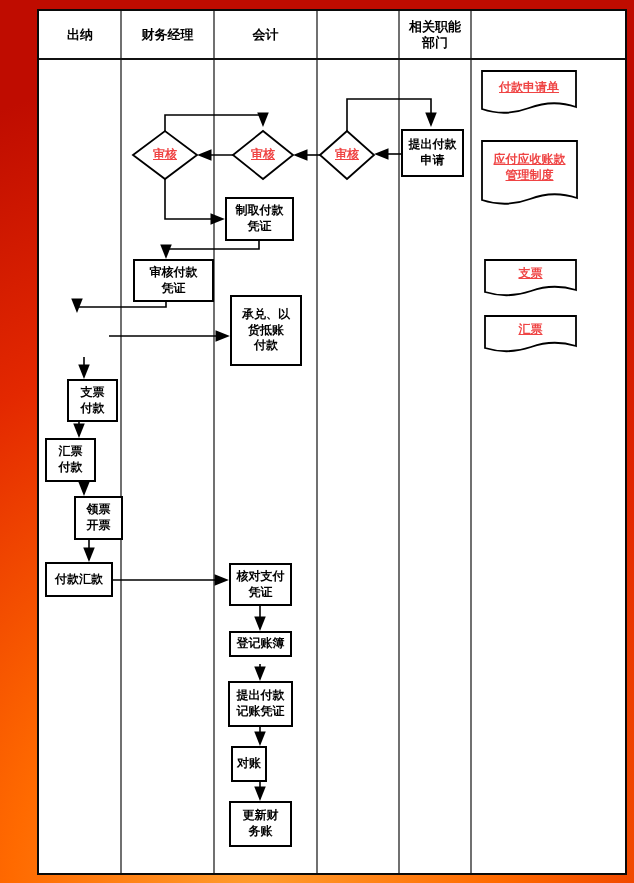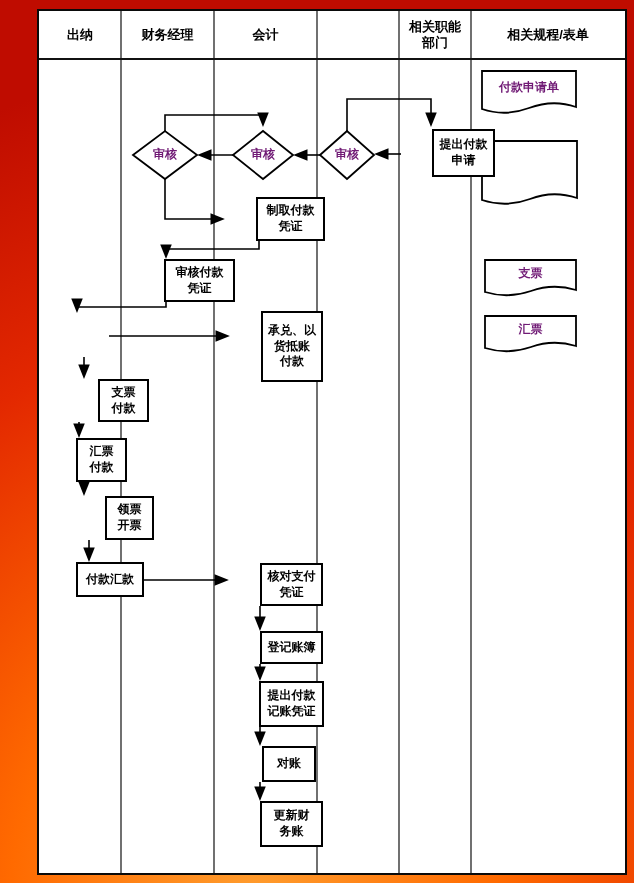--- a/index.html
+++ b/index.html
@@ -14,25 +14,25 @@
   }
   .layer{position:absolute;left:0;top:0;width:586px;height:862px;z-index:1;}
   .hcell{
     position:absolute;top:0;height:48px;display:flex;align-items:center;justify-content:center;
     font-weight:700;font-size:13px;color:#000;text-align:center;z-index:2;line-height:1.25;
   }
   .hwrap{display:inline-block;width:58px;text-align:center;}
   .node{
     position:absolute;box-sizing:border-box;border:2px solid #000;background:#fff;
     display:flex;flex-direction:column;align-items:center;justify-content:center;
-    font-weight:700;font-size:12px;line-height:1.3;color:#000;text-align:center;z-index:2;margin-left:31px;
+    font-weight:700;font-size:12px;line-height:1.3;color:#000;text-align:center;z-index:2;
   }
   .label{
     position:absolute;display:flex;flex-direction:column;align-items:center;justify-content:center;
-    font-weight:700;font-size:12px;line-height:1.3;color:#701a75;text-align:center;z-index:2;
+    font-weight:700;font-size:12px;line-height:1.3;color:#ef4444;text-align:center;z-index:2;text-decoration:underline;
   }
 </style>
 </head>
 <body>
 
 <div class="sheet">
 
   <svg class="layer" viewBox="0 0 586 862">
     <defs>
       <marker id="arrow" viewBox="0 0 10 8" refX="8" refY="4" markerWidth="9" markerHeight="8" orient="auto">
@@ -89,47 +89,44 @@
   </div>
   <div class="hcell" style="left:175px;width:103px">
     <span>会计</span>
   </div>
   <div class="hcell" style="left:82px;width:93px">
     <span>财务经理</span>
   </div>
   <div class="hcell" style="left:360px;width:72px">
     <span class="hwrap">相关职能部门</span>
   </div>
-  <div class="hcell" style="left:432px;width:154px">
-    <span>相关规程/表单</span>
-  </div>
 
   <div class="label" style="left:96px;top:132px;width:60px;height:24px">
     <span>审核</span>
   </div>
   <div class="label" style="left:194px;top:132px;width:60px;height:24px">
     <span>审核</span>
   </div>
   <div class="label" style="left:278px;top:132px;width:60px;height:24px">
     <span>审核</span>
   </div>
 
   <div class="node" style="left:362px;top:118px;width:63px;height:48px">
     <span>提出付款</span>
     <span>申请</span>
   </div>
   <div class="node" style="left:186px;top:186px;width:69px;height:44px">
     <span>制取付款</span>
     <span>凭证</span>
   </div>
-  <div class="node" style="left:94px;top:248px;width:71px;height:43px">
+  <div class="node" style="left:94px;top:248px;width:81px;height:43px">
     <span>审核付款</span>
     <span>凭证</span>
   </div>
-  <div class="node" style="left:191px;top:300px;width:62px;height:71px">
+  <div class="node" style="left:191px;top:284px;width:72px;height:71px">
     <span>承兑、以</span>
     <span>货抵账</span>
     <span>付款</span>
   </div>
   <div class="node" style="left:28px;top:368px;width:51px;height:43px">
     <span>支票</span>
     <span>付款</span>
   </div>
   <div class="node" style="left:6px;top:427px;width:51px;height:44px">
     <span>汇票</span>
@@ -139,37 +136,41 @@
     <span>领票</span>
     <span>开票</span>
   </div>
   <div class="node" style="left:6px;top:551px;width:68px;height:35px">
     <span>付款汇款</span>
   </div>
   <div class="node" style="left:190px;top:552px;width:63px;height:43px">
     <span>核对支付</span>
     <span>凭证</span>
   </div>
-  <div class="node" style="left:190px;top:620px;width:63px;height:33px">
+  <div class="node" style="left:190px;top:620px;width:63px;height:26px">
     <span>登记账簿</span>
   </div>
   <div class="node" style="left:189px;top:670px;width:65px;height:46px">
     <span>提出付款</span>
     <span>记账凭证</span>
   </div>
-  <div class="node" style="left:192px;top:735px;width:54px;height:36px">
+  <div class="node" style="left:192px;top:735px;width:36px;height:36px">
     <span>对账</span>
   </div>
   <div class="node" style="left:190px;top:790px;width:63px;height:46px">
     <span>更新财</span>
     <span>务账</span>
   </div>
 
   <div class="label" style="left:443px;top:62px;width:94px;height:30px">
     <span>付款申请单</span>
+  </div>
+  <div class="label" style="left:443px;top:136px;width:95px;height:42px">
+    <span>应付应收账款</span>
+    <span>管理制度</span>
   </div>
   <div class="label" style="left:446px;top:251px;width:91px;height:24px">
     <span>支票</span>
   </div>
   <div class="label" style="left:446px;top:307px;width:91px;height:24px">
     <span>汇票</span>
   </div>
 
 </div>
 

